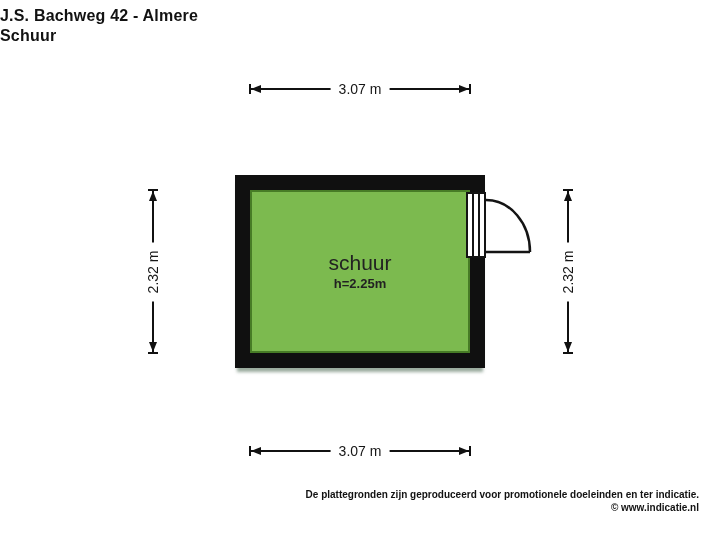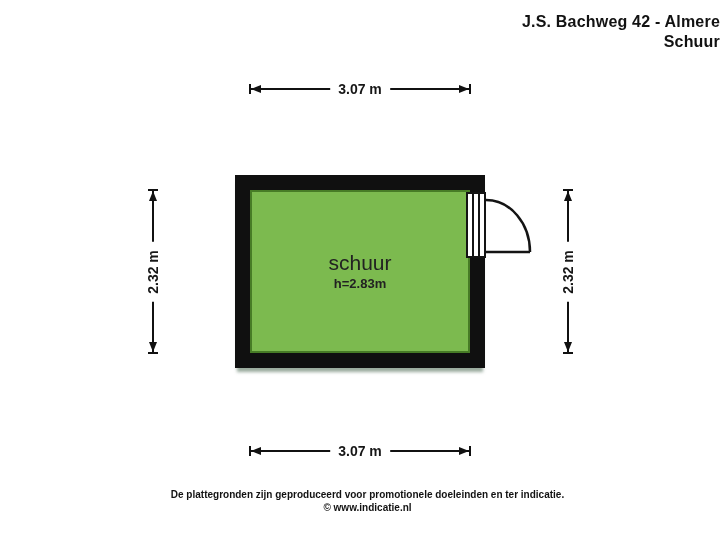--- a/index.html
+++ b/index.html
@@ -1,42 +1,42 @@
 <!DOCTYPE html>
 <html><head>
 <meta charset="utf-8">
 <style>
   * { margin:0; padding:0; box-sizing:border-box; }
   html,body { width:720px; height:540px; background:#fff; overflow:hidden;
               font-family:"Liberation Sans", sans-serif; }
   #stage { position:relative; width:720px; height:540px; background:#fff; }
 
   
-  .title-block { position:absolute; top:12px; left:0; width:720px; text-align:right; color:#121212; }
+  .title-block { position:absolute; top:6px; left:0; width:720px; text-align:left; color:#121212; }
   .title-line  { font-size:16px; font-weight:700; line-height:20px; letter-spacing:.2px; }
 
   
   .plan-wall { position:absolute; left:235px; top:175px; width:250px; height:193px;
                background:#101010; box-shadow:0 6px 3px -2px rgba(72,104,80,.55); }
   .room-floor { position:absolute; left:15px; top:15px; width:220px; height:163px;
                 background:#7cba4f; border:2px solid #477c26;
                 display:flex; flex-direction:column; align-items:center; justify-content:center; }
   .room-name   { font-size:21px; font-weight:400; color:#222; line-height:24px; }
   .room-height { font-size:13px; font-weight:600; color:#222; line-height:17px; }
 
   
   .door-frame { position:absolute; left:466px; top:192px; width:20px; height:66px;
                 background:#fff; border:2px solid #141414; }
   .door-frame .mullion { position:absolute; top:0; bottom:0; width:2px; background:#141414; }
   .door-frame .mullion.m1 { left:4px; }
   .door-frame .mullion.m2 { right:4px; }
   .door-swing { position:absolute; left:484px; top:198px; width:50px; height:60px; }
 
   
-  .dim { position:absolute;font-weight:bold; }
+  .dim { position:absolute; }
   .dim .line  { position:absolute; background:#111; }
   .dim .tick  { position:absolute; background:#111; }
   .dim .arr   { position:absolute; width:0; height:0; }
   .dim-label  { position:absolute; left:50%; top:50%; transform:translate(-50%,-50%);
                 background:#fff; border-radius:9px; padding:2px 8px;
                 font-size:14px; color:#161616; white-space:nowrap; }
 
   .dim-h { height:14px; }
   .dim-h .line { left:0; right:0; top:6px; height:2px; }
   .dim-h .tick { top:2px; width:2px; height:10px; }
@@ -55,21 +55,21 @@
   .dim-v .arr.start { top:1px;    border-bottom:10px solid #111; }
   .dim-v .arr.end   { bottom:1px; border-top:10px solid #111; }
   .dim-v .dim-label { transform:translate(-50%,-50%) rotate(-90deg); }
 
   #dim-top    { left:250px; top:82px;  width:220px; }
   #dim-bottom { left:250px; top:444px; width:220px; }
   #dim-left   { left:146px; top:190px; height:163px; }
   #dim-right  { left:561px; top:190px; height:163px; }
 
   
-  .footer-block { position:absolute; top:488px; left:18px; width:699px; text-align:center; color:#121212; }
+  .footer-block { position:absolute; top:488px; left:0; width:699px; text-align:right; color:#121212; }
   .footer-line  { font-size:10px; font-weight:700; line-height:13px; }
 </style>
 </head>
 <body>
 
 <div id="stage">
 
   <div class="title-block">
     <div class="title-line">J.S. Bachweg 42 - Almere</div>
     <div class="title-line">Schuur</div>
@@ -98,21 +98,21 @@
     <div class="tick start"></div>
     <div class="tick end"></div>
     <div class="arr start"></div>
     <div class="arr end"></div>
     <div class="dim-label">2.32 m</div>
   </div>
 
   <div class="plan-wall" style="background: rgb(16, 16, 16);">
     <div class="room-floor" style="background: rgb(124, 186, 79); border-color: rgb(71, 124, 38);">
       <div class="room-name">schuur</div>
-      <div class="room-height">h=2.83m</div>
+      <div class="room-height">h=2.25m</div>
     </div>
   </div>
 
   <div class="door-frame">
     <span class="mullion m1"></span>
     <span class="mullion m2"></span>
   </div>
   <svg class="door-swing" viewBox="0 0 50 60">
     <path d="M 2 2 A 44 52 0 0 1 46 54" fill="none" stroke="#141414" stroke-width="2.5"></path>
     <path d="M 2 54 H 46" fill="none" stroke="#141414" stroke-width="2.5"></path>

